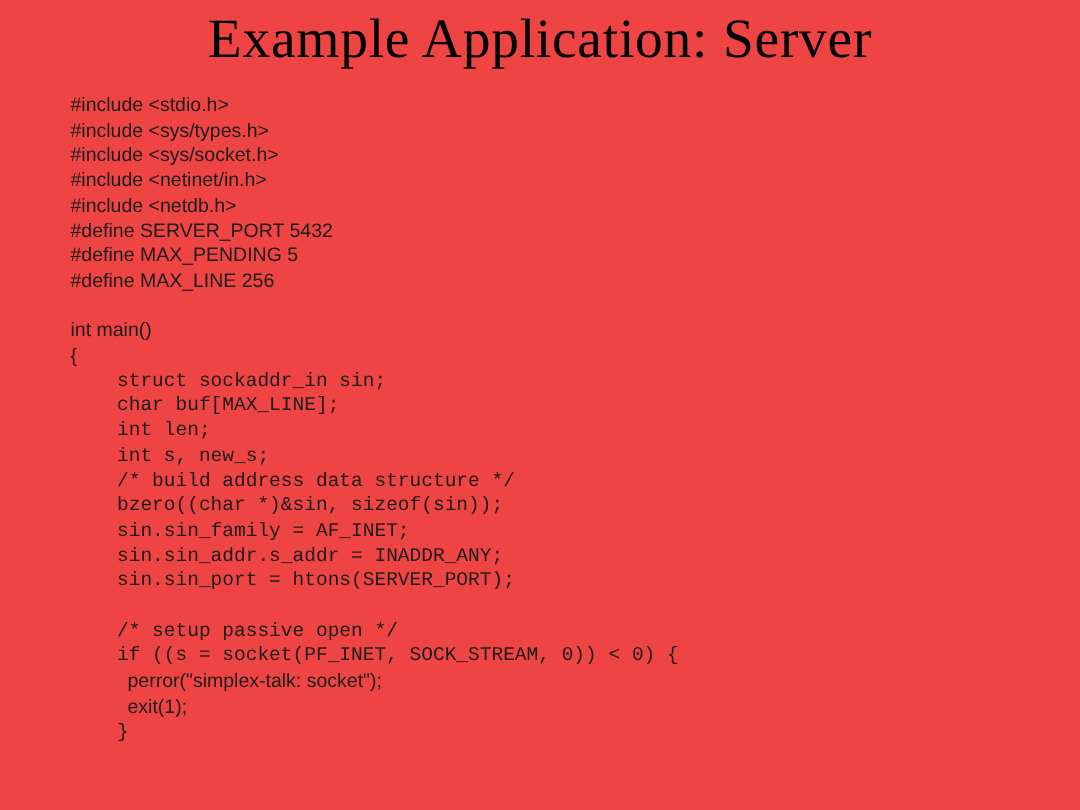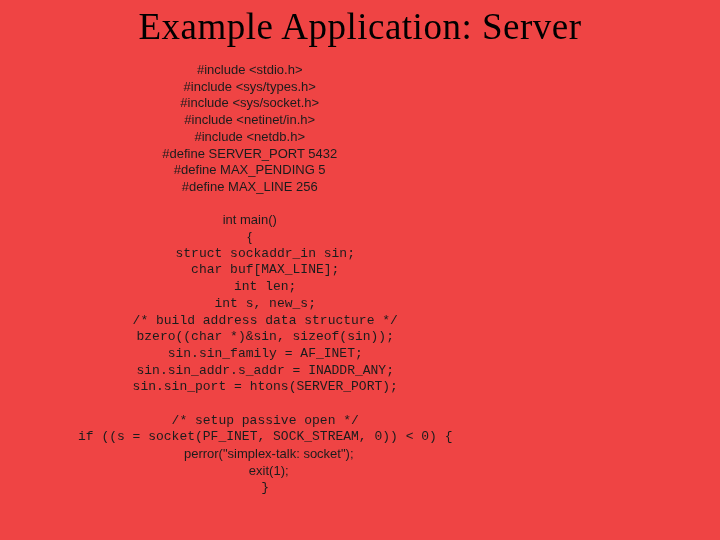--- a/index.html
+++ b/index.html
@@ -32,21 +32,20 @@
     left: 47px;
     top: 62px;
     font-family: "Liberation Sans", sans-serif;
     font-size: 13px;
     line-height: 16.7px;
     color: #1c1c1c;
     white-space: pre;
   }
   .code-line {
     min-height: 16.7px;
-    text-align: center;
   }
   .indent-0 { padding-left: 0; }
   .indent-1 { padding-left: 31px; font-family: Liberation Mono, monospace; }
   .indent-2 { padding-left: 38px; }
 </style>
 </head>
 <body>
 
 <div class="slide">
   <h1 class="slide-title">Example Application: Server</h1>

